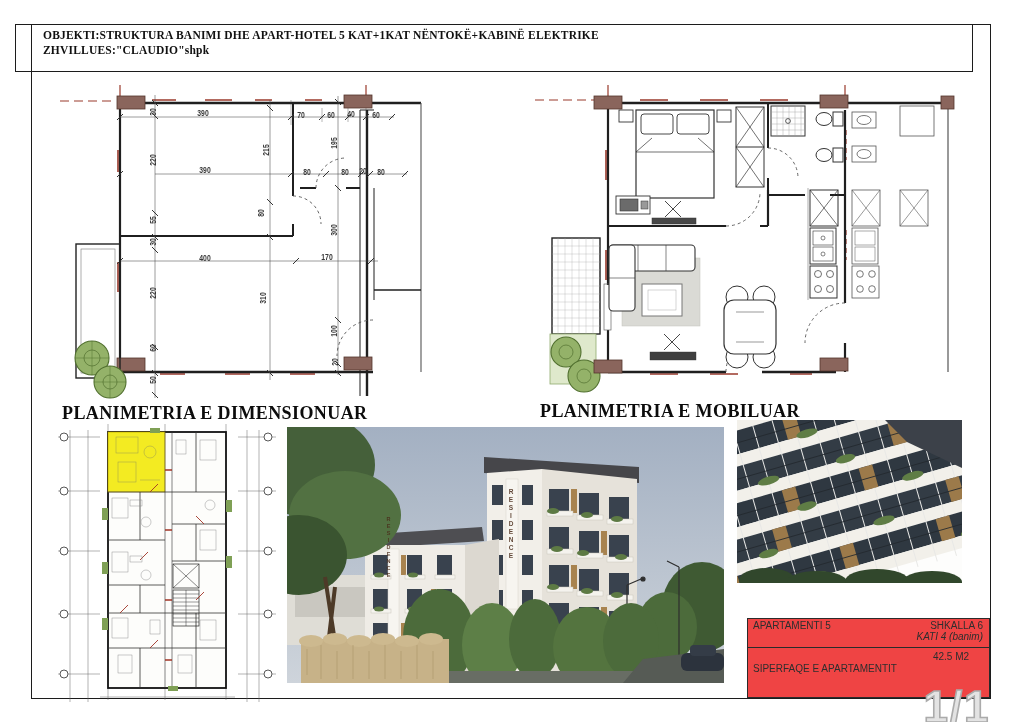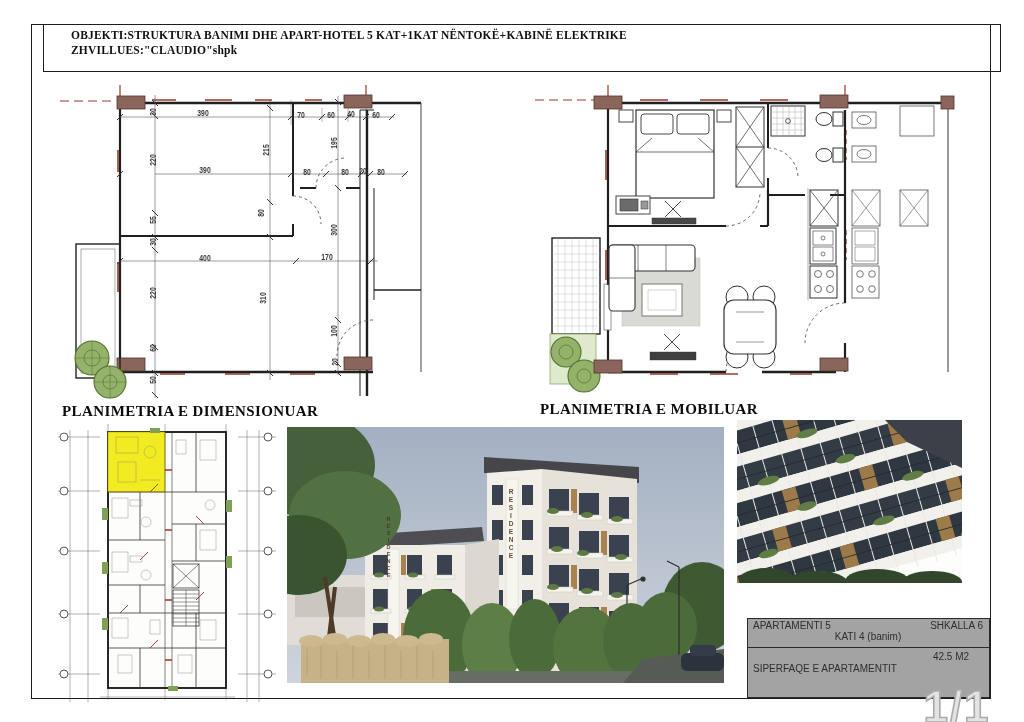--- a/index.html
+++ b/index.html
@@ -8,56 +8,56 @@
     overflow:hidden;font-family:"Liberation Sans",sans-serif;color:#222;
   }
   .abs{position:absolute;}
   
   #page-frame{
     left:31px;top:24px;width:958px;height:673px;
     border:1.6px solid #1c1c1c;background:#fff;
   }
   
   #project-header{
-    left:43px;top:24px;width:958px;height:48px;
+    left:15px;top:24px;width:958px;height:48px;
     border:1.6px solid #1c1c1c;box-sizing:border-box;
     padding:3px 0 0 27px;
     font-family:"Liberation Serif",serif;font-weight:bold;
     font-size:11.5px;line-height:14.5px;color:#101010;letter-spacing:.2px;
   }
   
   .plan-title{
     font-family:"Liberation Serif",serif;font-weight:bold;
-    font-size:15px;color:#0c0c0c;letter-spacing:.4px;white-space:nowrap;
+    font-size:18px;color:#0c0c0c;letter-spacing:.4px;white-space:nowrap;
   }
   
   .dim{
     position:absolute;font-size:9.5px;font-weight:bold;color:#3a3a3a;
     white-space:nowrap;transform:translate(-50%,-50%) scaleX(.72);
     font-family:"Liberation Sans",sans-serif;
   }
   .dim.v{transform:translate(-50%,-50%) rotate(-90deg) scaleX(.72);}
   
   .v-sign{
     position:absolute;writing-mode:vertical-rl;text-orientation:upright;
     font-size:5.5px;font-weight:bold;color:#4a2c1a;letter-spacing:1px;
     line-height:1;opacity:.85;
   }
   
   #summary-table{
     left:747px;top:618px;width:243px;height:80px;
-    border:1.6px solid #2b2b2b;box-sizing:border-box;background:#a3a3a3;
+    border:1.6px solid #2b2b2b;box-sizing:border-box;background:#ef4444;
     font-size:10px;color:#2e2e2e;
   }
   #summary-table .t-head{
     height:29px;border-bottom:1.4px solid #2b2b2b;box-sizing:border-box;
     padding:1px 6px 0 5px;
   }
   #summary-table .t-head-line1{display:flex;justify-content:space-between;}
-  #summary-table .t-head-line2{text-align:center;}
+  #summary-table .t-head-line2{text-align:right;font-style:italic;}
   #summary-table .t-row{
     display:flex;align-items:center;box-sizing:border-box;
     border-bottom:1.4px solid #2b2b2b;height:17px;padding:0 5px;
   }
   #summary-table .t-row:last-child{border-bottom:none;}
   #summary-table .t-label{flex:1;margin-top:24px;}
   #summary-table .t-value{width:66px;text-align:center;}
   
   #page-number{
     left:912px;top:682px;width:90px;text-align:center;

